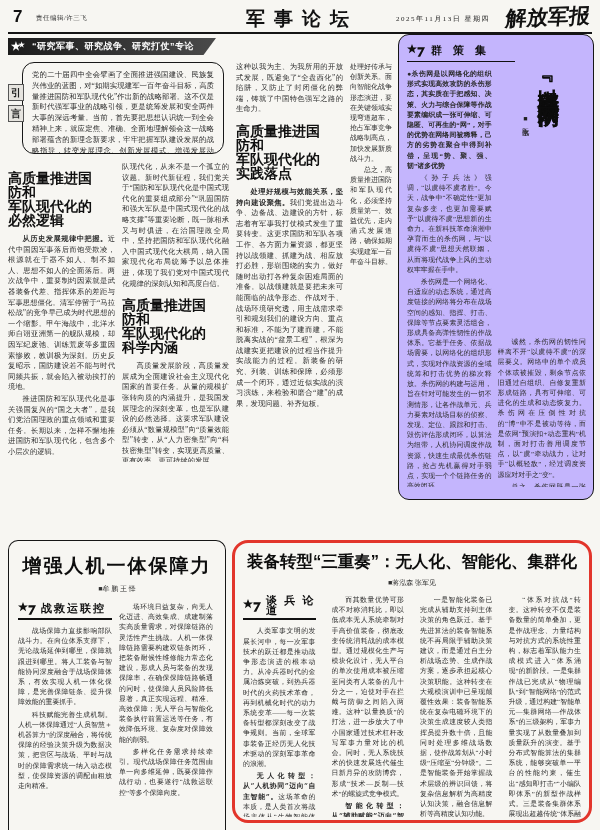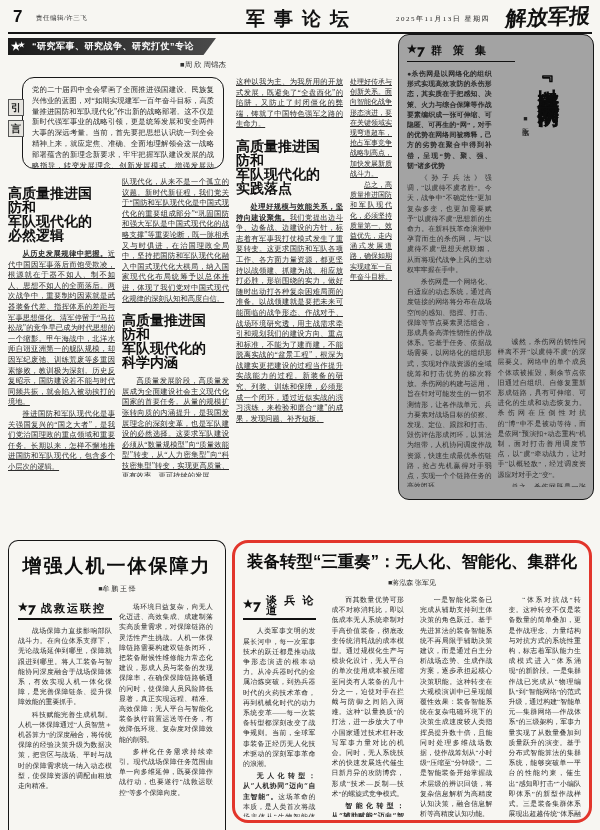--- a/index.html
+++ b/index.html
@@ -28,35 +28,35 @@
   .ribbon .stars i{font-style:normal;}
   .ribbon .stars i.s2{font-size:7px;position:relative;top:-3px;left:-3px;}
   .headline{margin:8px 0 0 0;text-align:center;font-family:"Liberation Sans",sans-serif;
             font-weight:900;font-size:19px;letter-spacing:.5px;color:#0d0d0d;white-space:nowrap;}
   .byline{text-align:center;font-size:7.5px;color:#333;margin-top:5px;}
   .body-cols{position:relative;display:flex;gap:7px;margin-top:7px;height:400px;overflow:hidden;}
   .col{overflow:hidden;font-size:7.3px;line-height:10.6px;text-align:justify;color:#2e2e2e;}
   .c1,.c2,.c3{width:107px;}
   .c1,.c2{padding-top:100px;box-sizing:border-box;}
   .c4{width:42px;font-size:7px;line-height:10.2px;}
-  .col p{margin:0 0 1px 0;text-indent:2em;text-decoration:underline;}
+  .col p{margin:0 0 1px 0;text-indent:2em;}
   .col p.noind{text-indent:0;}
   .kai{font-weight:700;font-family:"DejaVu Serif",serif;}
   .sec{font-family:"Liberation Sans",sans-serif;font-weight:900;font-size:14px;
        line-height:14px;text-align:left;color:#101010;margin:9px 13px 7px 0;}
   .intro-wrap{position:absolute;left:14px;top:0;width:202px;}
   .intro-box{border:1.5px solid #181818;border-radius:12px;padding:7px 9px;box-sizing:border-box;
              font-size:7.4px;line-height:10.8px;text-align:justify;height:92px;overflow:hidden;}
   .intro-label{position:absolute;left:-14px;top:22px;}
   .intro-label div{width:14px;height:15px;background:#e6e4df;border:1px solid #555;color:#222;
                    font-weight:700;font-size:10px;line-height:15px;text-align:center;margin-bottom:4px;
                    font-family:"Liberation Sans",sans-serif;}
   
   .sidebar{position:absolute;left:398px;top:34px;width:196px;height:466px;border:1.5px solid #161616;
-           border-radius:11px;box-sizing:border-box;padding:8px 7px 6px 8px;background:#a3a3a3;}
+           border-radius:11px;box-sizing:border-box;padding:8px 7px 6px 8px;background:#c4b5fd;}
   .sb-head{display:flex;align-items:center;gap:5px;width:108px;border-bottom:1.5px solid #111;
            padding-bottom:3px;font-family:"Liberation Sans",sans-serif;font-weight:900;
            font-size:11px;letter-spacing:4px;color:#111;}
   .sb-flex{display:flex;gap:6px;margin-top:7px;height:418px;overflow:hidden;}
   .sb-left{width:88px;overflow:hidden;font-size:6.9px;line-height:10.2px;text-align:justify;}
   .sb-left p{margin:0 0 2px 0;text-indent:2em;}
   .sb-left p.lead{font-weight:700;text-indent:0;}
   .sb-right{width:92px;display:flex;flex-direction:column;}
   .vt-row{height:262px;display:flex;justify-content:center;gap:3px;}
   .vbyline{writing-mode:vertical-rl;font-size:7px;color:#222;margin-top:46px;height:70px;}
@@ -98,21 +98,20 @@
     <div class="date">2025年11月13日 星期四</div>
     <div class="masthead">解放军报</div>
   </div>
   <div class="hdr-rule"></div>
 
   <div class="main-art">
     <div class="ribbon">
       <span class="stars"><i>★</i><i class="s2">★</i></span>
       <span>“研究军事、研究战争、研究打仗”专论</span>
     </div>
-    <div class="byline">■周 欣 周锦杰</div>
 
     <div class="body-cols">
       <div class="intro-wrap">
         <div class="intro-label">
           <div>引</div>
           <div>言</div>
         </div>
         <div class="intro-box">
           <span>党的二十届四中全会擘画了全面推进强国建设、民族复兴伟业的蓝图，对“如期实现建军一百年奋斗目标，高质量推进国防和军队现代化”作出新的战略部署。这不仅是新时代强军事业的战略引领，更是统筹发展和安全两件大事的深远考量。当前，首先要把思想认识统一到全会精神上来，就应定焦、准确、全面地理解领会这一战略部署蕴含的新理念新要求，牢牢把握军队建设发展的战略指导，转变发展理念、创新发展模式、增强发展动能，奋力开创国防和军队现代化建设新局面。</span>
         </div>

